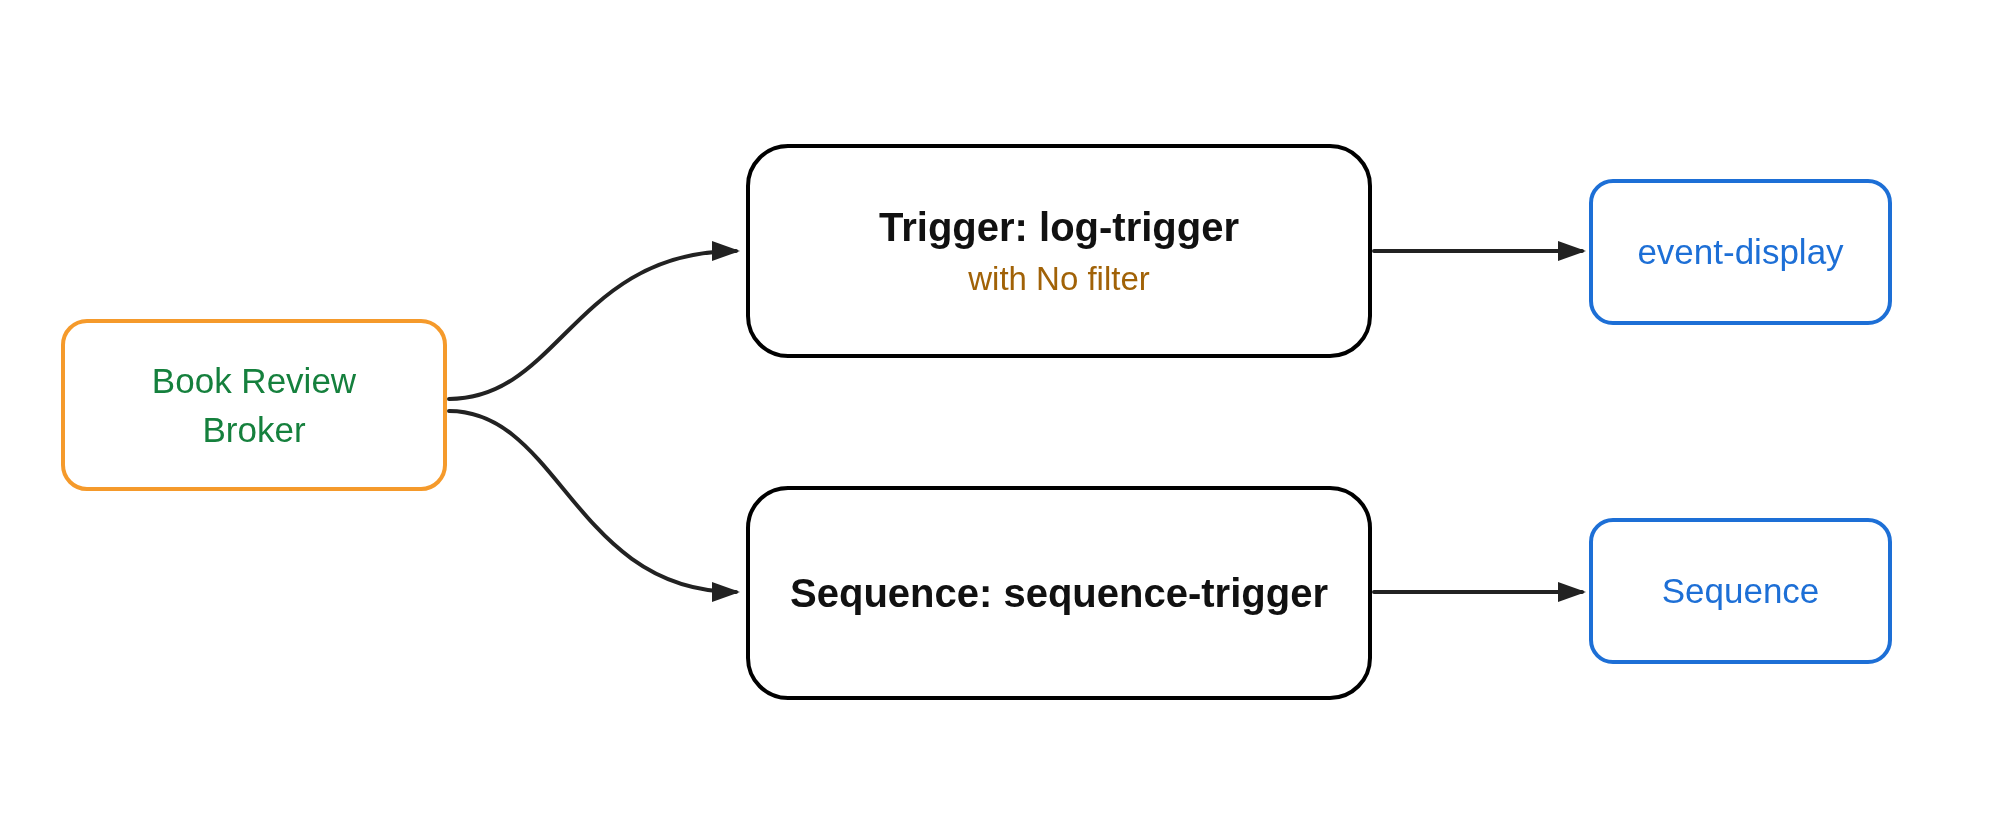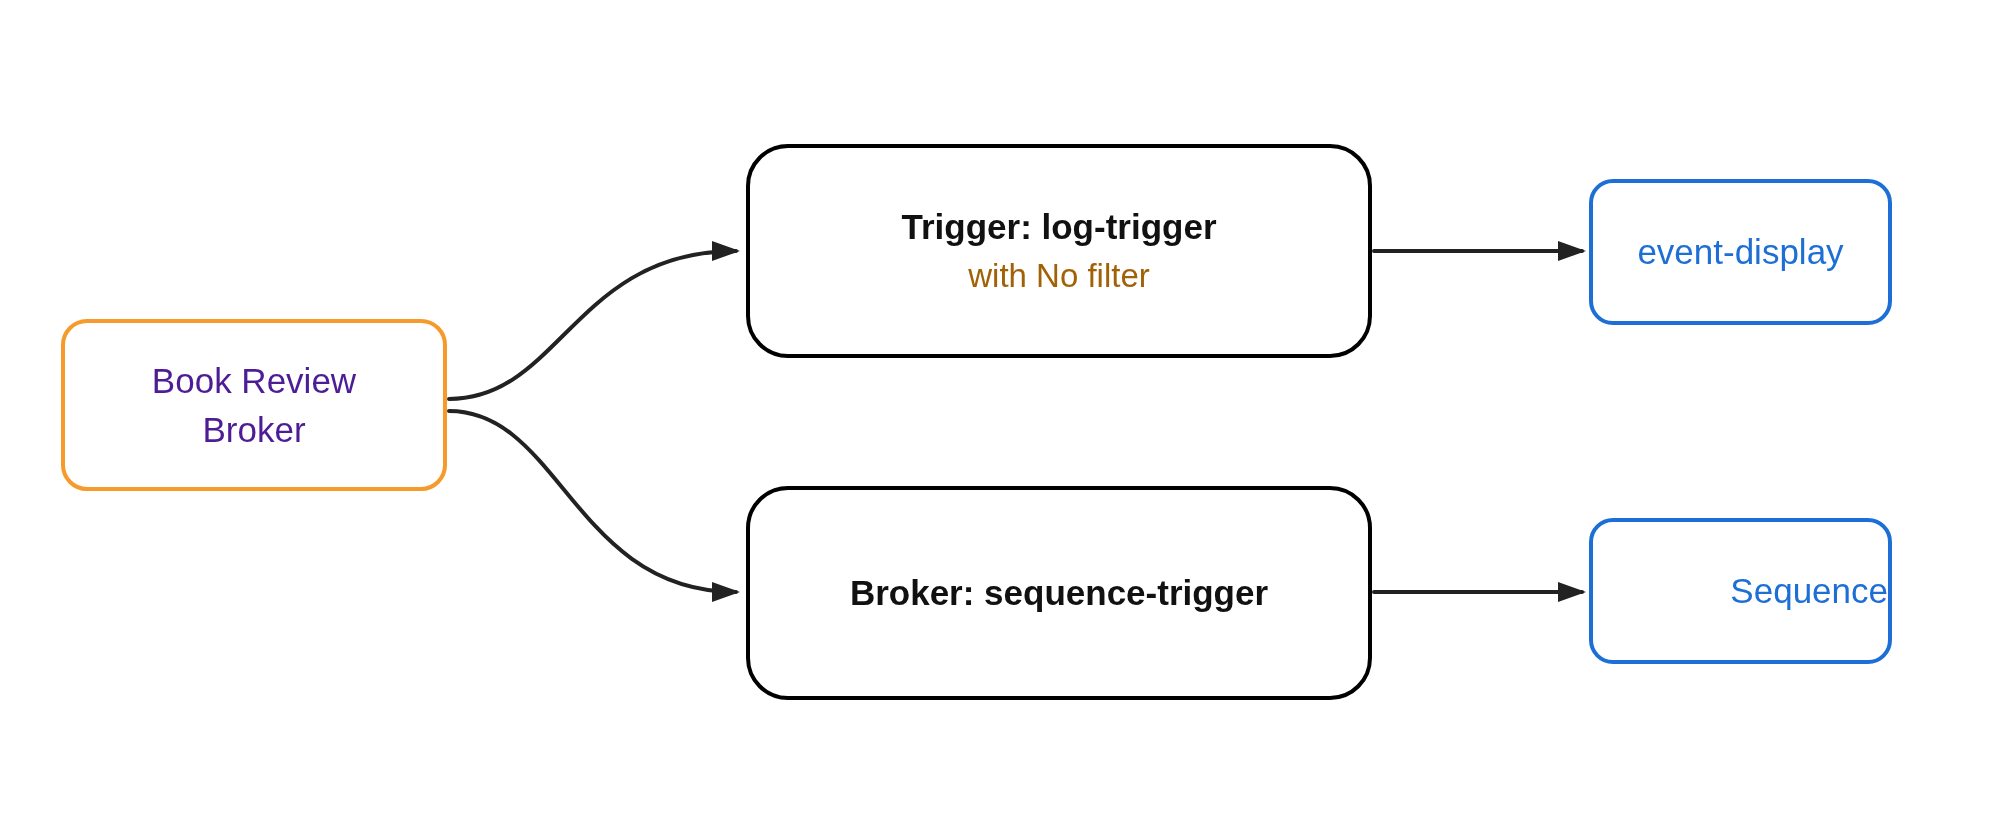--- a/index.html
+++ b/index.html
@@ -38,59 +38,59 @@
     justify-content: center;
     text-align: center;
   }
   .node-broker {
     left: 61px;
     top: 319px;
     width: 386px;
     height: 172px;
     border: 4px solid #F59A2B;
     border-radius: 26px;
-    color: #4c1d95;
+    color: #15803d;
     font-size: 35px;
     line-height: 1.4;
   }
   .node-broker .label {
     display: inline-block;
     max-width: 260px;
   }
   .node-trigger {
     left: 746px;
     width: 626px;
     height: 214px;
     border: 4px solid #000000;
     border-radius: 42px;
     color: #111111;
   }
   .node-trigger-log { top: 144px; }
   .node-trigger-sequence { top: 486px; }
   .node-trigger .title {
     font-weight: 700;
-    font-size: 35px;
+    font-size: 40px;
     color: #111111;
   }
   .node-trigger .subtitle {
     font-size: 33px;
     color: #a16207;
     margin-top: 10px;
   }
   .node-sink {
     left: 1589px;
     width: 303px;
     height: 146px;
     border: 4px solid #1D6FD6;
     border-radius: 24px;
     color: #1D6FD6;
     font-size: 35px;
   }
   .node-sink-event-display { top: 179px; }
-  .node-sink-sequence { top: 518px; align-items: flex-end; }
+  .node-sink-sequence { top: 518px; }
 </style>
 </head>
 <body>
 
 <div class="canvas">
 
   <svg class="edges" viewBox="0 0 1999 831" xmlns="http://www.w3.org/2000/svg">
     <defs>
       <marker id="arrowhead" markerUnits="userSpaceOnUse" markerWidth="30" markerHeight="24" refX="24" refY="12" orient="auto">
         <path d="M0,2 L28,12 L0,22 Z" fill="#222222"></path>
@@ -105,21 +105,21 @@
   <div class="node node-broker">
     <span class="label">Book Review Broker</span>
   </div>
 
   <div class="node node-trigger node-trigger-log">
     <span class="title">Trigger: log-trigger</span>
     <span class="subtitle">with No filter</span>
   </div>
 
   <div class="node node-trigger node-trigger-sequence">
-    <span class="title">Broker: sequence-trigger</span>
+    <span class="title">Sequence: sequence-trigger</span>
   </div>
 
   <div class="node node-sink node-sink-event-display">
     <span class="label">event-display</span>
   </div>
 
   <div class="node node-sink node-sink-sequence">
     <span class="label">Sequence</span>
   </div>
 

